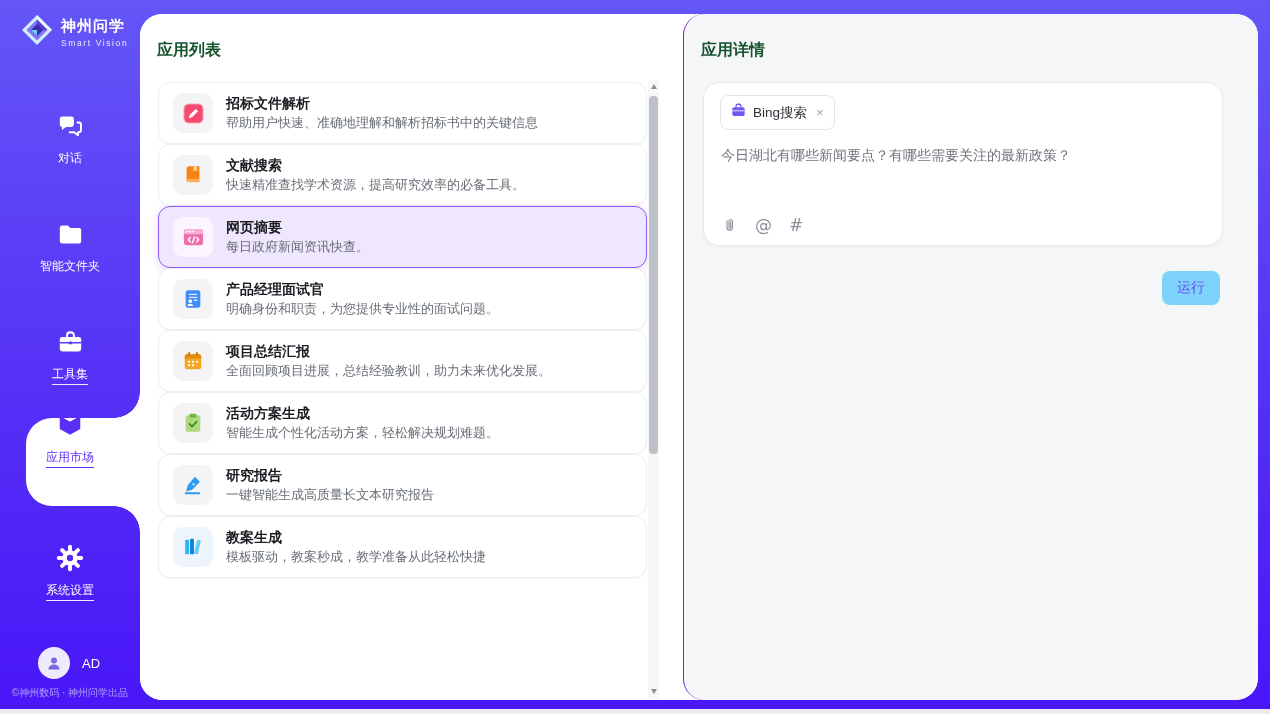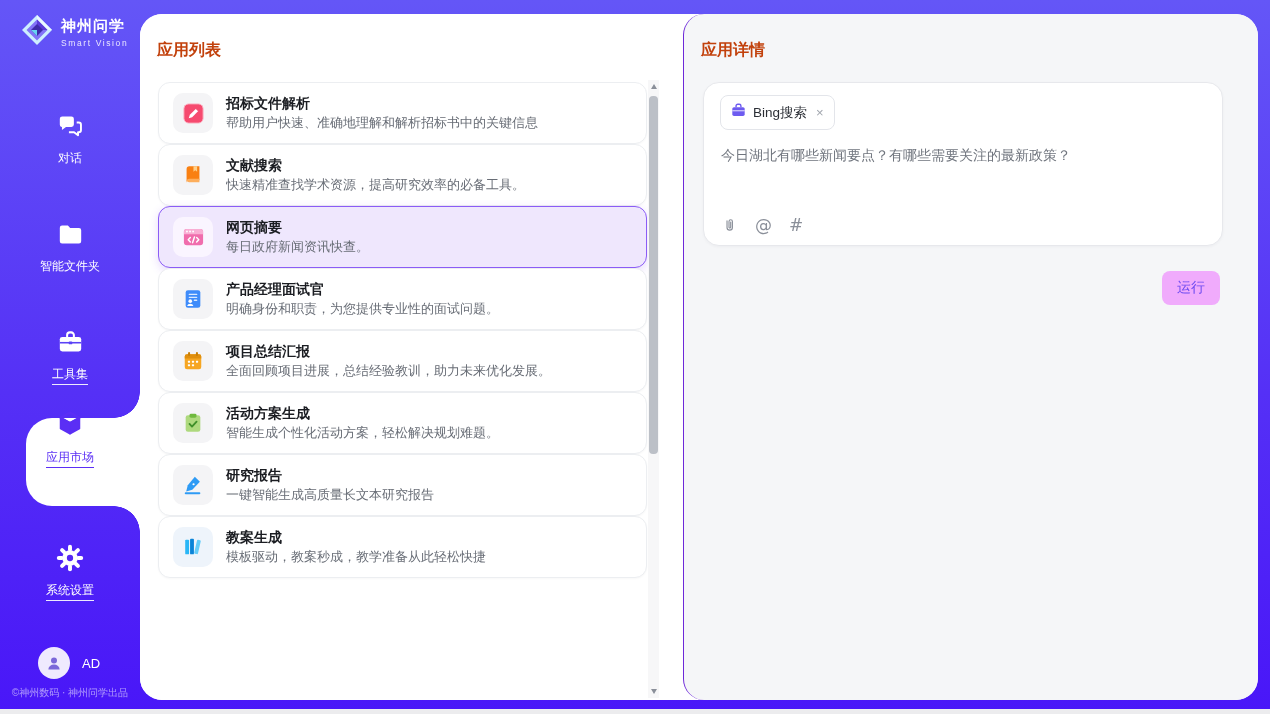--- a/index.html
+++ b/index.html
@@ -28,21 +28,21 @@
   .nav-market .lbl{color:#5b2ff5;}
   .nav-market .lbl.u{border-bottom:1px solid #5b2ff5;}
   .avatar-row{position:absolute;left:38px;top:647px;display:flex;align-items:center;gap:12px;}
   .avatar{width:32px;height:32px;border-radius:50%;background:#efeafe;display:flex;align-items:center;justify-content:center;cursor:pointer;}
   .avatar-name{color:#fff;font-size:13px;}
   .side-footer{position:absolute;left:0;top:686px;width:140px;text-align:center;font-size:10px;color:rgba(255,255,255,.55);white-space:nowrap;}
 
   
   .main-card{position:absolute;left:140px;top:14px;width:1118px;height:686px;background:#fff;border-radius:22px;overflow:hidden;display:flex;}
   .list-panel{position:relative;width:543px;height:100%;background:#fff;}
-  .panel-title{position:absolute;left:17px;top:26px;font-size:16px;font-weight:700;color:#c2410c;}
+  .panel-title{position:absolute;left:17px;top:26px;font-size:16px;font-weight:700;color:#14532d;}
   .cards{position:absolute;left:18px;top:68px;width:489px;}
   .app-card{position:relative;width:489px;height:62px;border:1px solid #eceef1;border-radius:12px;background:#fff;display:flex;align-items:center;padding:0 14px;gap:13px;cursor:pointer;box-shadow:0 1px 2px rgba(20,22,40,.03);}
   .app-card.selected{background:#efe7fd;border:1px solid #8b5cf6;box-shadow:0 3px 10px rgba(124,58,237,.18);}
   .tile{flex:0 0 40px;width:40px;height:40px;border-radius:10px;background:#f4f4f6;display:flex;align-items:center;justify-content:center;}
   .app-card.selected .tile{background:#faf5ff;}
   .tile-blue{background:#eef4fb;}
   .card-text{display:flex;flex-direction:column;gap:4px;min-width:0;}
   .card-name{font-size:14px;font-weight:700;color:#1b1d22;line-height:1.1;}
   .card-desc{font-size:13px;color:#686d76;line-height:1.2;white-space:nowrap;overflow:hidden;}
 
@@ -57,21 +57,21 @@
   
   .detail-panel{position:relative;width:575px;height:100%;background:#f5f6f8;border-left:1px solid #6d28d9;border-radius:21px;}
   .prompt-card{position:absolute;left:19px;top:68px;width:520px;height:164px;background:#fff;border:1px solid #e7e8ec;border-radius:16px;box-shadow:0 1px 3px rgba(20,22,40,.04);text-decoration:underline;}
   .tool-tag{position:absolute;left:16px;top:12px;display:inline-flex;align-items:center;gap:7px;padding:7px 10px;border:1px solid #e3e5ea;border-radius:8px;background:#fff;}
   .tool-tag .t-label{font-size:13.5px;color:#2b2e35;}
   .tag-close{font-size:13px;color:#a0a5ad;cursor:pointer;line-height:1;margin-left:2px;}
   .prompt-text{position:absolute;left:17px;top:62px;right:20px;font-size:14px;color:#6f747d;line-height:1.5;cursor:text;}
   .prompt-toolbar{position:absolute;left:17px;top:132px;display:flex;align-items:center;gap:17px;}
   .pt-icon{color:#8a8f99;font-size:16px;cursor:pointer;display:flex;align-items:center;}
   .at-glyph,.hash-glyph{font-size:17px;color:#8a8f99;font-family:"DejaVu Sans",sans-serif;}
-  .run-button{position:absolute;right:38px;top:257px;background:#f0abfc;color:#6d4af0;font-size:14px;padding:8px 15px;border-radius:8px;border:none;cursor:pointer;font-family:inherit;}
+  .run-button{position:absolute;right:38px;top:257px;background:#7dd3fc;color:#6d4af0;font-size:14px;padding:8px 15px;border-radius:8px;border:none;cursor:pointer;font-family:inherit;}
 </style>
 </head>
 <body>
 
 <div class="sidebar">
   <div class="logo">
     <span>
       <svg width="34" height="34" viewBox="0 0 34 34">
         <polygon points="17,2 32,17 17,32 2,17" fill="#cdeefe"></polygon>
         <polygon points="17,2 32,17 17,17" fill="#eaf9ff"></polygon>

